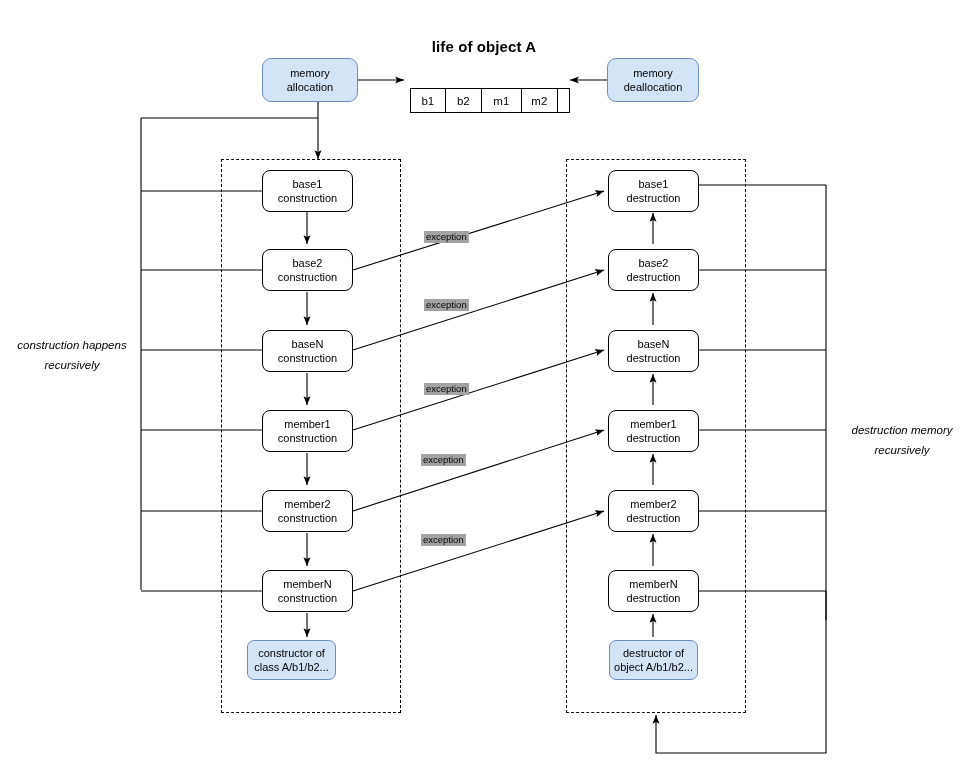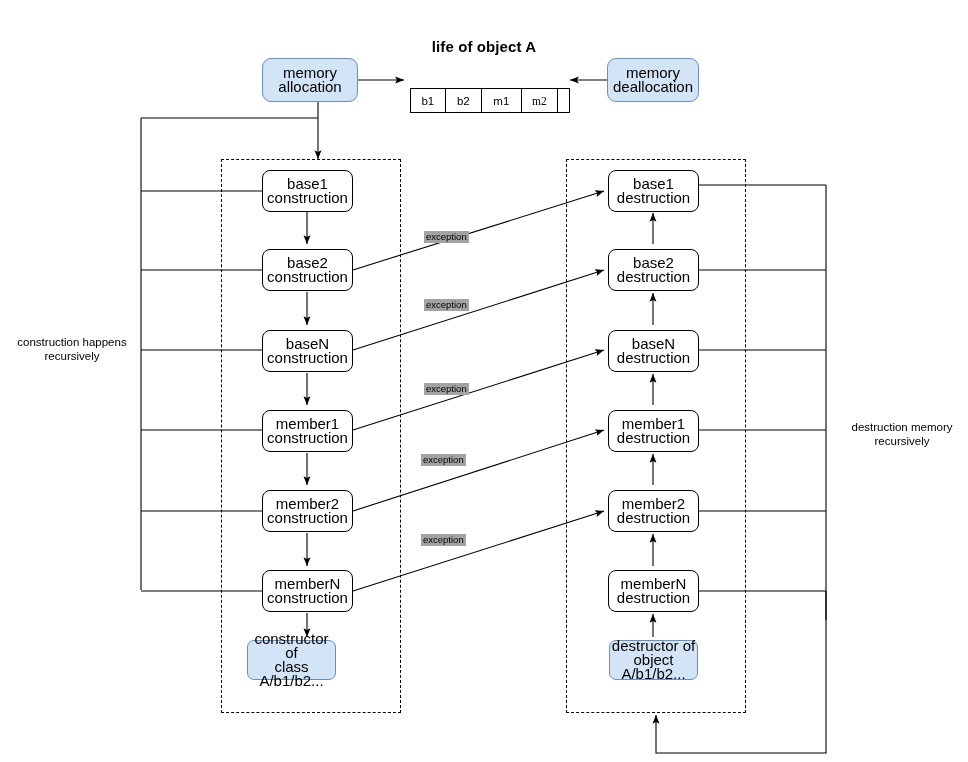--- a/index.html
+++ b/index.html
@@ -38,21 +38,21 @@
     margin-top: 30px;
   }
   .node {
     position: absolute;
     box-sizing: border-box;
     display: flex;
     flex-direction: column;
     align-items: center;
     justify-content: center;
     text-align: center;
-    font-size: 15px;
+    font-size: 11px;
     line-height: 14px;
     border: 1px solid #000000;
     border-radius: 8px;
     background: #ffffff;
     white-space: pre-line;
   }
   .node.blue {
     background: #d4e4f7;
     border: 1px solid #6c8ebf;
     border-radius: 7px;
@@ -76,23 +76,24 @@
     justify-content: center;
     font-size: 11.5px;
     height: 100%;
   }
   .mem-cell:last-child {
     border-right: none;
   }
   .side-label {
     position: absolute;
     font-size: 11.5px;
-    line-height: 14px;
+    line-height: 20px;
     text-align: center;
     white-space: pre-line;
+    font-style: italic;
   }
   .edge-label {
     position: absolute;
     font-size: 9.5px;
     line-height: 12px;
     background: #a3a3a3;
     padding: 0 2px;
     white-space: nowrap;
   }
   .dashed-box {
@@ -168,21 +169,21 @@
   <div class="node blue wide" style="left:262px; top:58px; width:96px; height:44px;">memory
 allocation</div>
 
   <div class="node blue wide" style="left:607px; top:58px; width:92px; height:44px;">memory
 deallocation</div>
 
   <div class="mem-table" style="left:410px; top:68px; width:160px; height:25px;">
     <div class="mem-cell" style="width:35px;">b1</div>
     <div class="mem-cell" style="width:37px;">b2</div>
     <div class="mem-cell" style="width:40px;">m1</div>
-    <div class="mem-cell" style="width:37px;font-family:Liberation Serif, serif;">m2</div>
+    <div class="mem-cell" style="width:37px;">m2</div>
     <div class="mem-cell" style="width:11px;"></div>
   </div>
 
   <div class="dashed-box" style="left:221px; top:159px; width:180px; height:554px;"></div>
   <div class="dashed-box" style="left:566px; top:159px; width:180px; height:554px;"></div>
 
   <div class="node" style="left:262px; top:170px; width:91px; height:42px;">base1
 construction</div>
   <div class="node" style="left:262px; top:249px; width:91px; height:42px;">base2
 construction</div>

